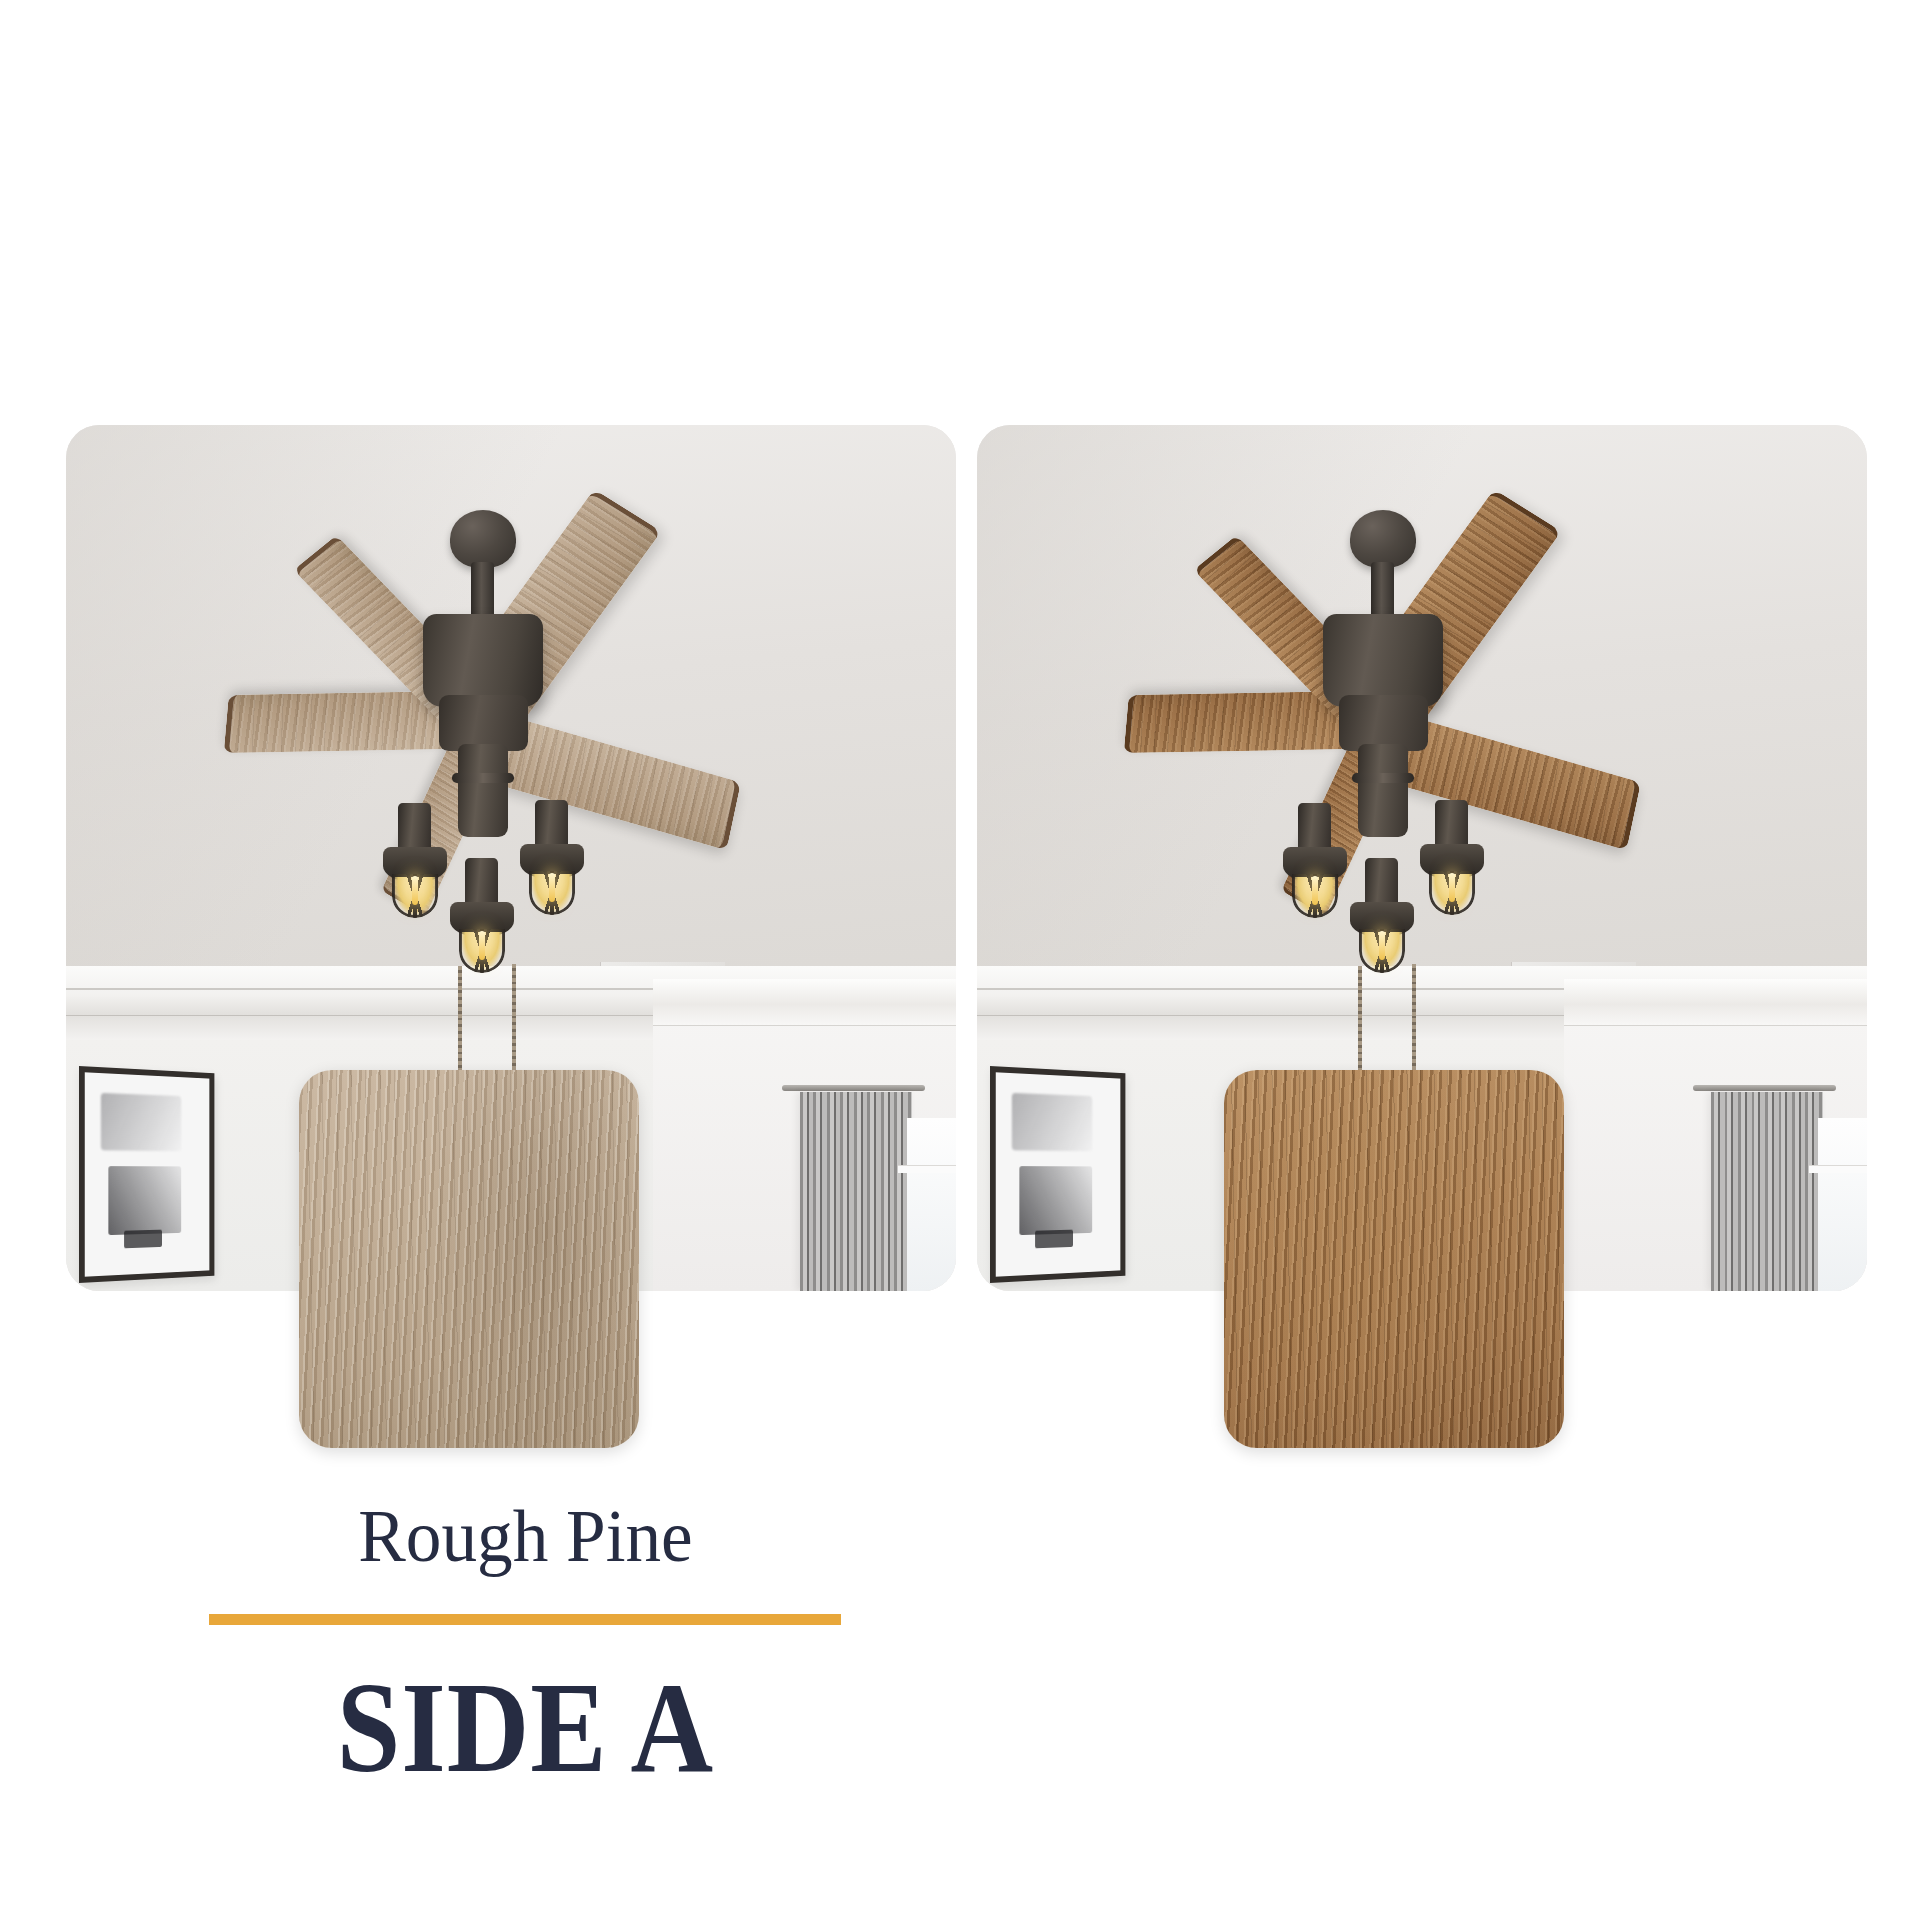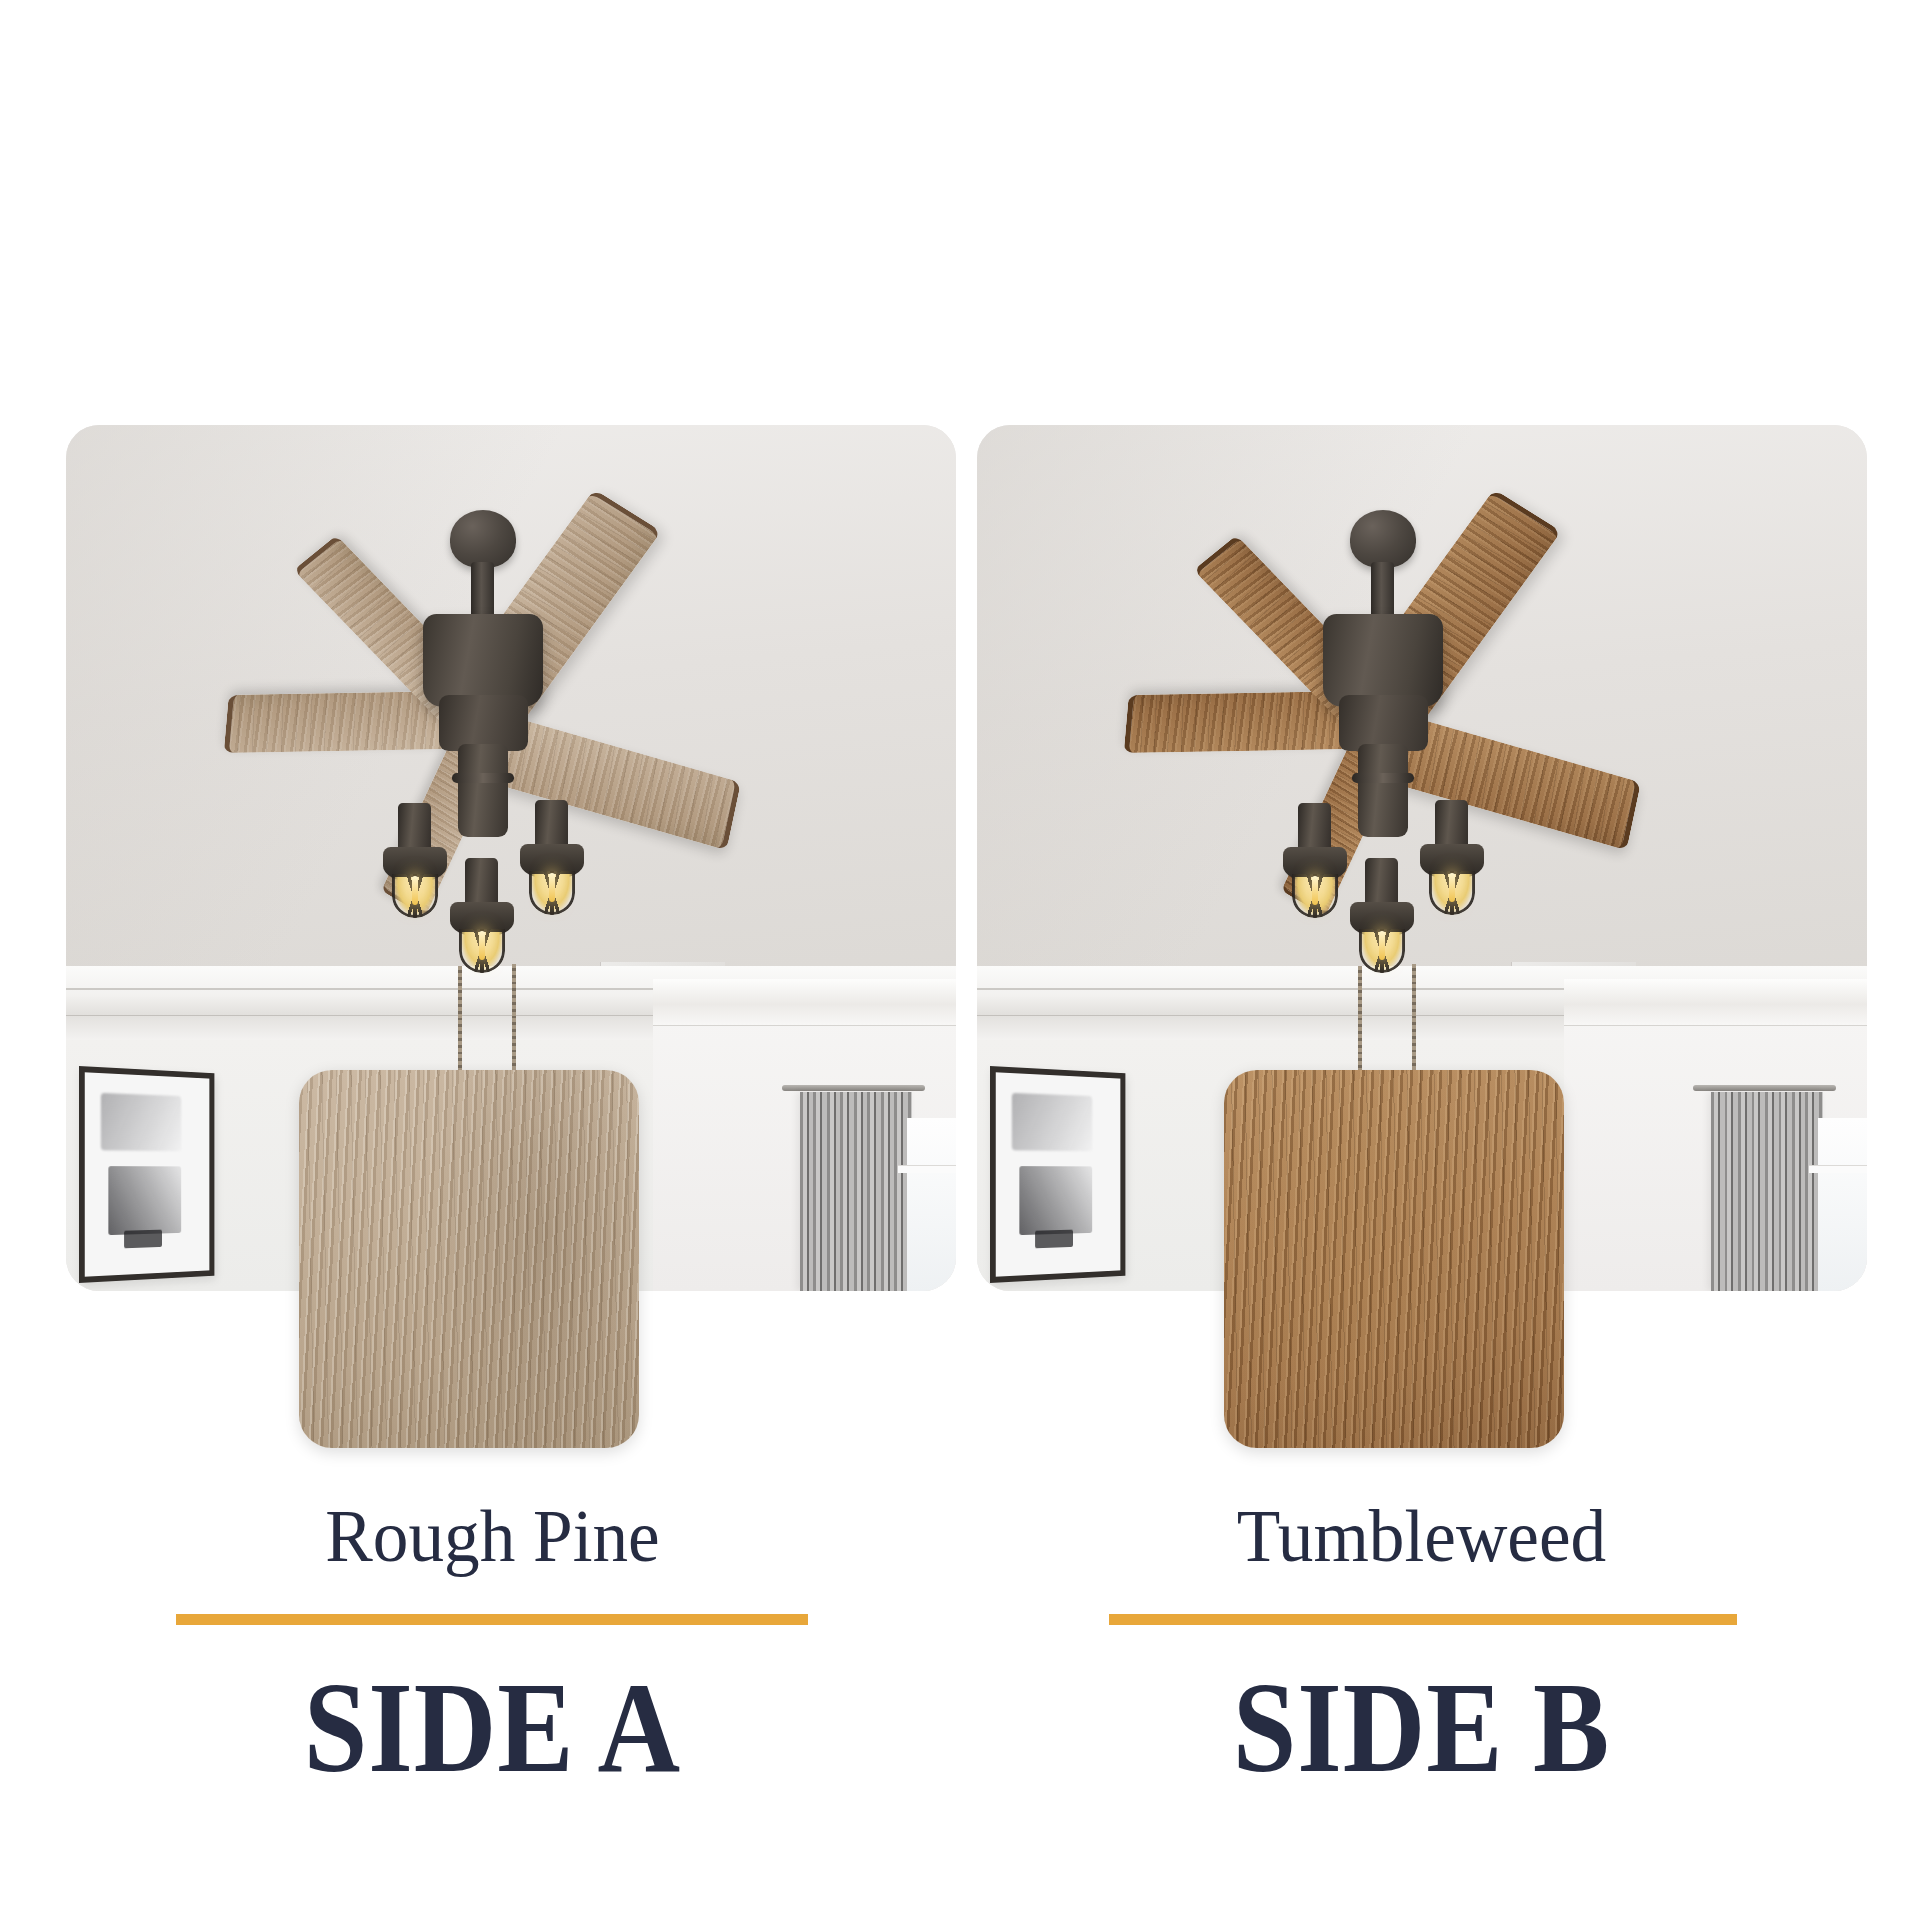--- a/index.html
+++ b/index.html
@@ -304,21 +304,21 @@
         rgba(255,236,204,.09) 4.8px, rgba(255,236,204,.09) 9.7px),
       repeating-linear-gradient(89deg,
         rgba(62,38,16,.22) 0px, rgba(62,38,16,.22) 1px,
         rgba(0,0,0,0) 1px, rgba(0,0,0,0) 13.5px),
       radial-gradient(ellipse 65% 115% at 38% 48%, rgba(168,122,72,.40) 0%, rgba(168,122,72,0) 62%),
       linear-gradient(168deg,#b68a5c 0%,#a87a4c 40%,#9c6e42 72%,#8a5e36 100%);
   }
 
   
   .caption-block { position:absolute; width:869px; text-align:center; }
-  .caption-block.left  { left:58px;  top:1498px; }
+  .caption-block.left  { left:91px;  top:1498px; }
   .caption-block.right { left:987px; top:1498px; }
 
   .finish-name {
     font-size:75px;
     color:#262C42;
     font-weight:400;
     line-height:1;
     transform:scaleX(0.95);
   }
 
@@ -497,20 +497,15 @@
 
   <div class="swatch left sw-pine"></div>
   <div class="swatch right sw-tumble"></div>
 
   <div class="caption-block left">
     <div class="finish-name">Rough Pine</div>
     <div class="rule left"></div>
     <div class="side-label">SIDE A</div>
   </div>
 
-  <div class="caption-block right">
-    <div class="finish-name">Tumbleweed</div>
-    <div class="rule right"></div>
-    <div class="side-label">SIDE B</div>
-  </div>
 
 </div>
 
 
 </body></html>

